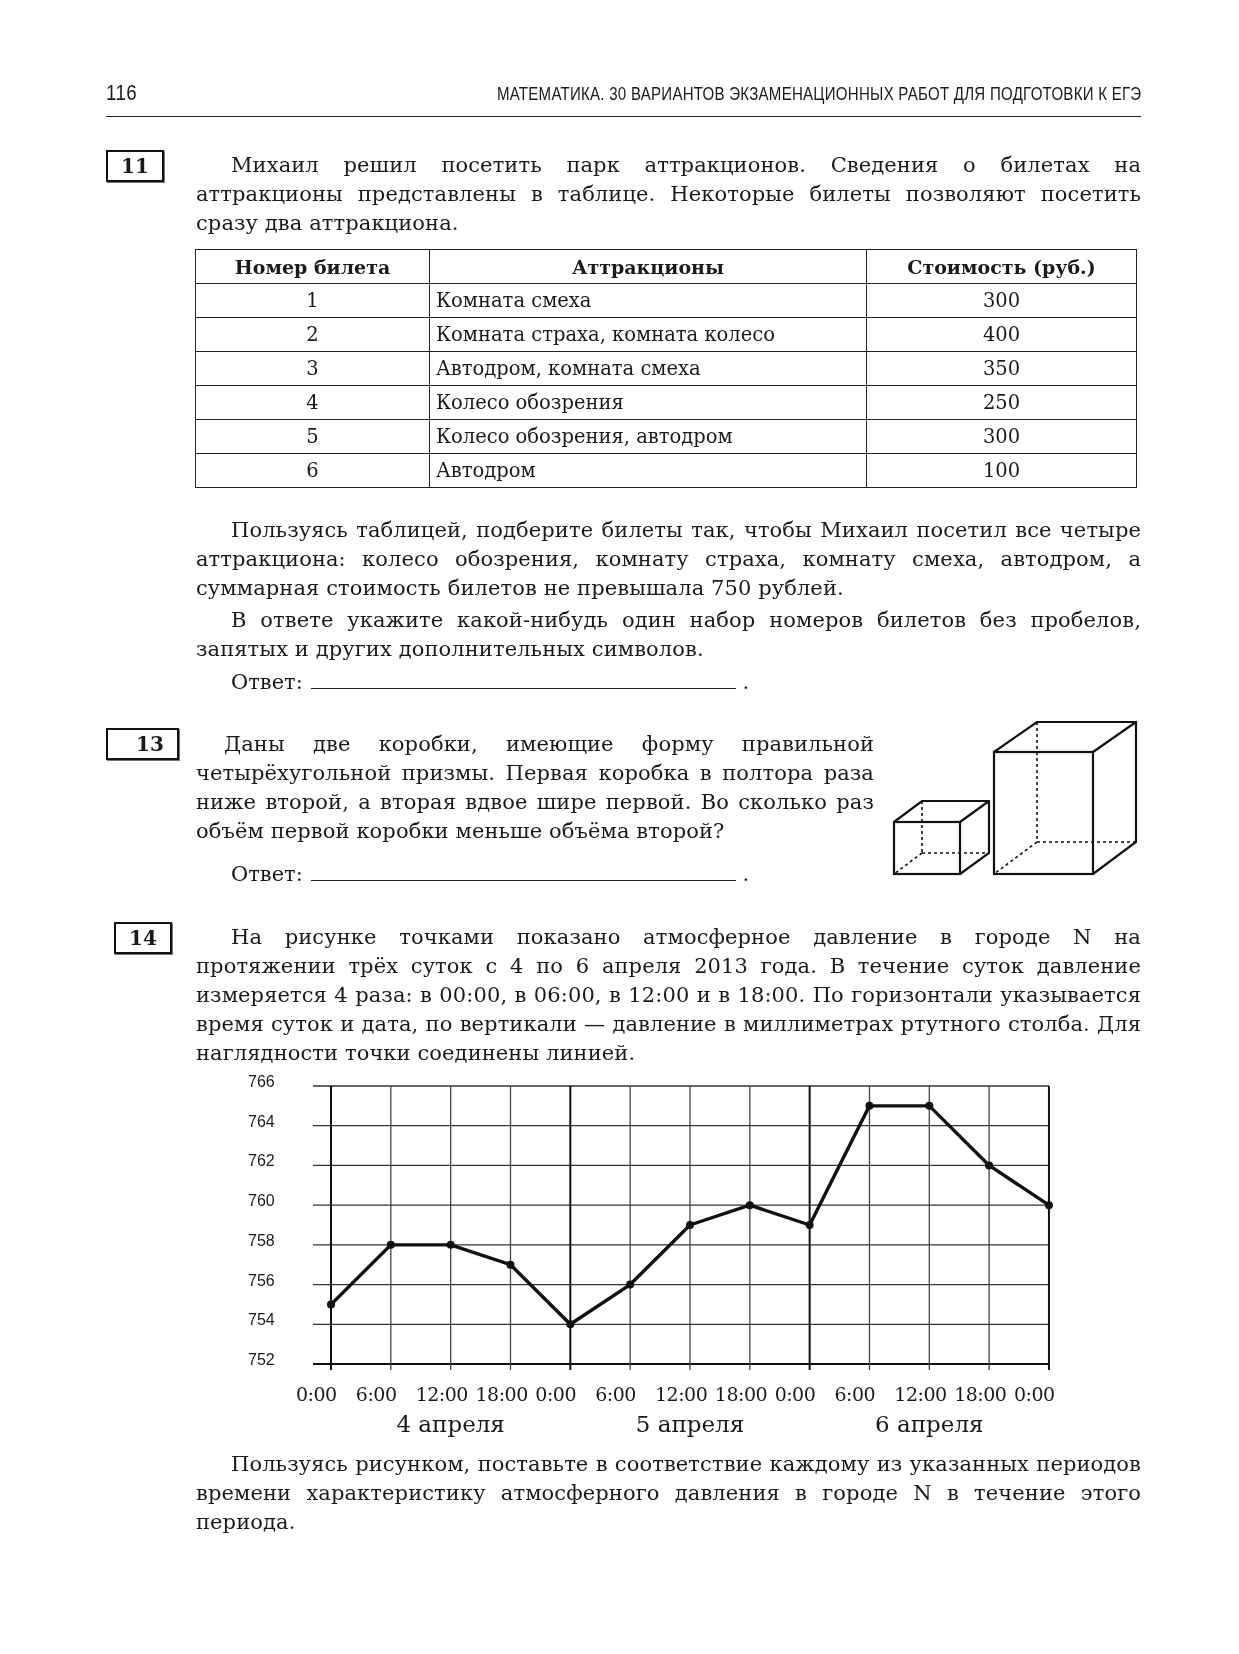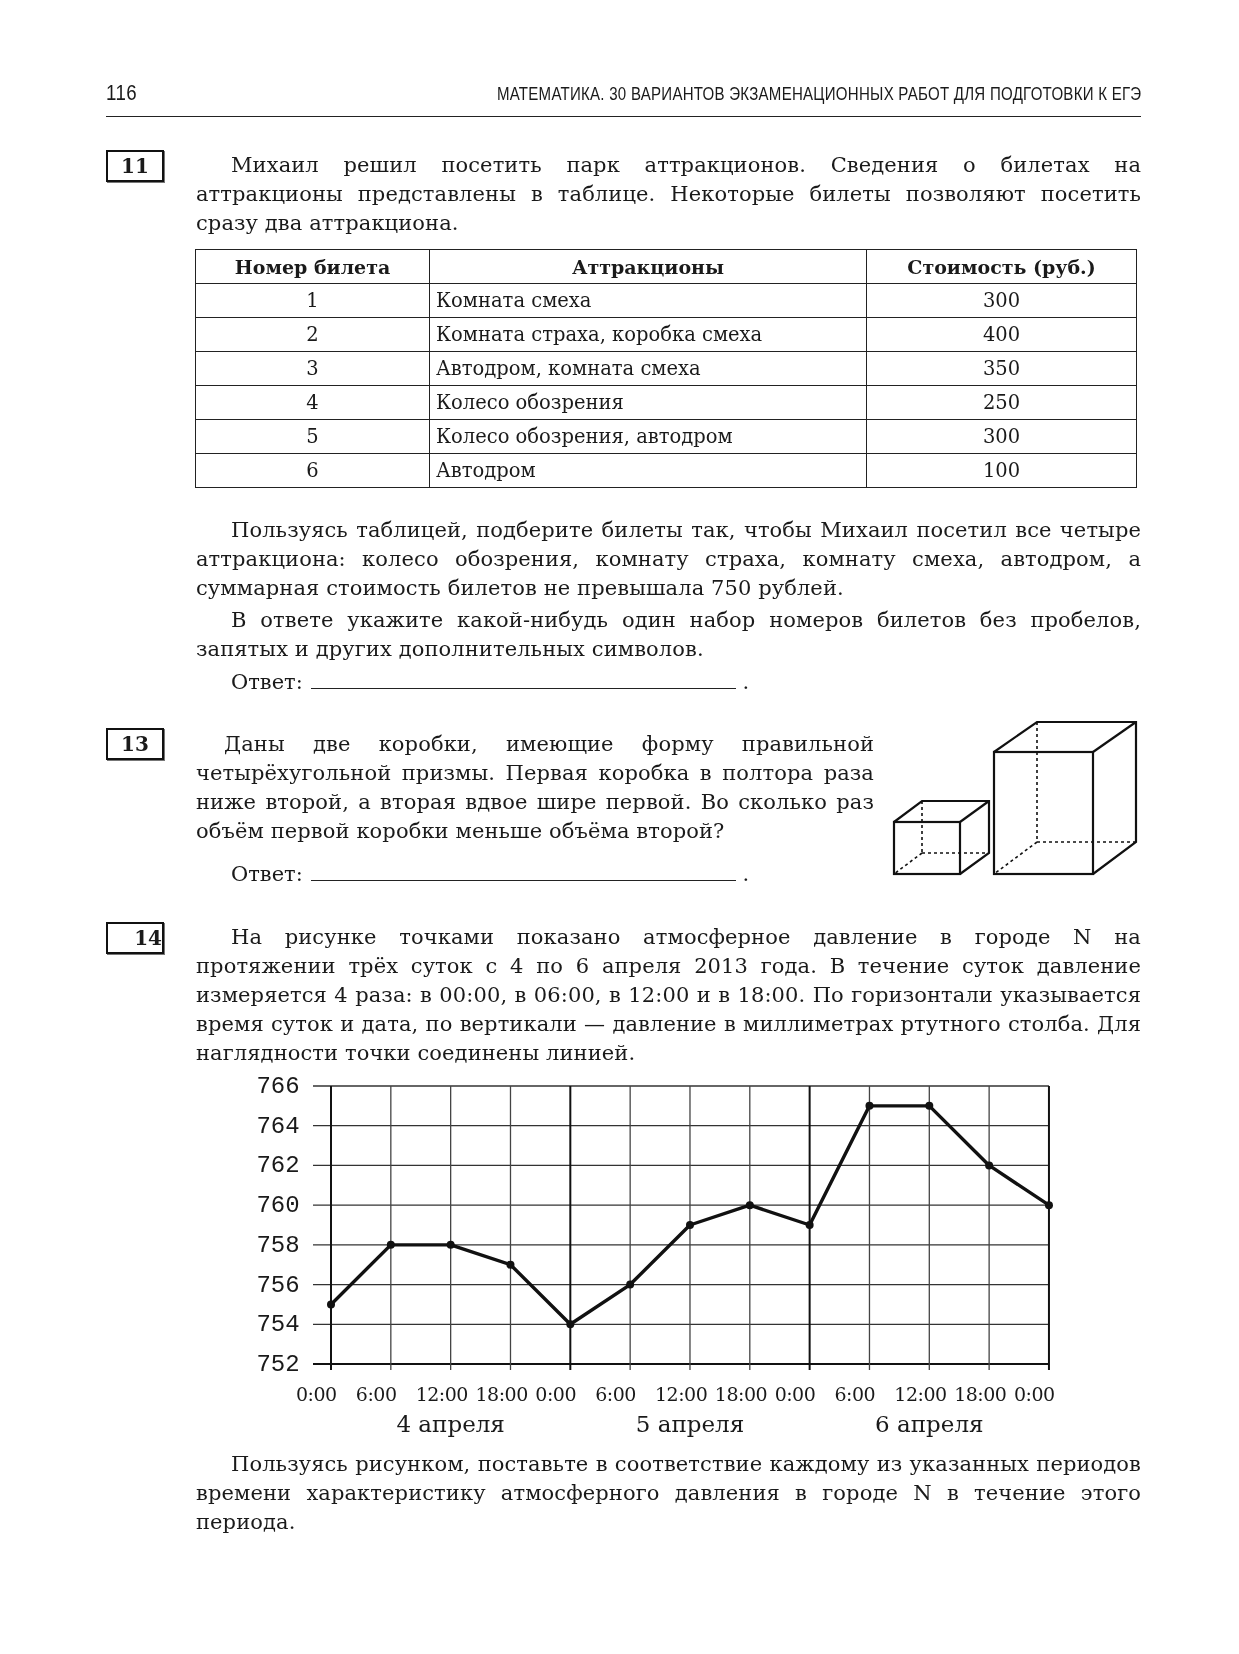--- a/index.html
+++ b/index.html
@@ -13,21 +13,21 @@
              font-family: "DejaVu Serif", serif; font-weight: bold; font-size: 20px; line-height: 28px; }
   .para { font-size: 21px; line-height: 29px; text-align: justify; text-align-last: left; letter-spacing: 0.1px; }
   .para .indent { display: inline-block; width: 35px; }
   table.tickets { border-collapse: collapse; font-size: 19.5px; }
   table.tickets td, table.tickets th { border: 1.5px solid #222; height: 33px; padding: 0 6px; }
   table.tickets th { font-weight: bold; text-align: center; font-size: 19px; }
   table.tickets td.c { text-align: center; }
   .answer { font-size: 21px; }
   .answer .line { display: inline-block; width: 425px; border-bottom: 1.5px solid #222; height: 18px; vertical-align: baseline; margin-left: 8px; }
   .chart-wrap { left: 250px; top: 1070px; width: 840px; height: 380px; }
-  .ylab { font-family: Liberation Mono, monospace; font-size: 24px; text-align: center; width: 60px; }
+  .ylab { font-family: Liberation Sans, sans-serif; font-size: 16px; text-align: left; width: 60px; }
   .xlab { font-family: "DejaVu Serif", serif; font-size: 19px; width: 70px; margin-left: -35px; letter-spacing: -0.5px; }
   .datelab { font-family: "DejaVu Serif", serif; font-size: 23px; text-align: center; width: 140px; margin-left: -70px; }
 </style>
 </head>
 <body>
 
 <div class="abs hdr-page">116</div>
 <div class="abs hdr-title">МАТЕМАТИКА. 30 ВАРИАНТОВ ЭКЗАМЕНАЦИОННЫХ РАБОТ ДЛЯ ПОДГОТОВКИ К ЕГЭ</div>
 <div class="abs hdr-rule"></div>
 
@@ -43,21 +43,21 @@
     </tr>
   </thead>
   <tbody>
     <tr>
       <td class="c">1</td>
       <td>Комната смеха</td>
       <td class="c">300</td>
     </tr>
     <tr>
       <td class="c">2</td>
-      <td>Комната страха, коробка смеха</td>
+      <td>Комната страха, комната колесо</td>
       <td class="c">400</td>
     </tr>
     <tr>
       <td class="c">3</td>
       <td>Автодром, комната смеха</td>
       <td class="c">350</td>
     </tr>
     <tr>
       <td class="c">4</td>
       <td>Колесо обозрения</td>
@@ -75,21 +75,21 @@
     </tr>
   </tbody>
 </table>
 
 <div class="abs para" style="left:196px; top:516px; width:945px;"><span class="indent"></span><span>Пользуясь таблицей, подберите билеты так, чтобы Михаил посетил все четыре аттракциона: колесо обозрения, комнату страха, комнату смеха, автодром, а суммарная стоимость билетов не превышала 750 рублей.</span></div>
 <div class="abs para" style="left:196px; top:606px; width:945px;"><span class="indent"></span><span>В ответе укажите какой-нибудь один набор номеров билетов без пробелов, запятых и других дополнительных символов.</span></div>
 <div class="abs answer" style="left:231px; top:670px;">
   <span>Ответ:</span><span class="line"></span> .
 </div>
 
-<div class="abs num-box" style="left:106px; top:728px;">13</div>
+<div class="abs num-box" style="left:106px; top:728px;padding-left:15px;">13</div>
 <div class="abs para" style="left:196px; top:730px; width:678px;"><span class="indent" style="width:28px;"></span><span>Даны две коробки, имеющие форму правильной четырёхугольной призмы. Первая коробка в полтора раза ниже второй, а вторая вдвое шире первой. Во сколько раз объём первой коробки меньше объёма второй?</span></div>
 <div class="abs answer" style="left:231px; top:862px;">
   <span>Ответ:</span><span class="line"></span> .
 </div>
 
 <svg class="abs" style="left:880px; top:710px;" width="270" height="180">
   <g fill="none" stroke="#111" stroke-width="2.2">
 
     <rect x="14" y="112" width="66" height="52"></rect>
     <polyline points="14,112 42,91 109,91 109,143 80,164"></polyline>
@@ -106,21 +106,21 @@
     <polyline points="114,42 157,12 256,12 256,132 213,164"></polyline>
     <line x1="213" y1="42" x2="256" y2="12"></line>
     <g stroke-dasharray="3,3" stroke-width="1.6">
       <line x1="157" y1="12" x2="157" y2="132"></line>
       <line x1="157" y1="132" x2="256" y2="132"></line>
       <line x1="157" y1="132" x2="114" y2="164"></line>
     </g>
   </g>
 </svg>
 
-<div class="abs num-box" style="left:106px; top:922px;text-align:right;">14</div>
+<div class="abs num-box" style="left:114px; top:922px;">14</div>
 <div class="abs para" style="left:196px; top:923px; width:945px;"><span class="indent"></span><span>На рисунке точками показано атмосферное давление в городе N на протяжении трёх суток с 4 по 6 апреля 2013 года. В течение суток давление измеряется 4 раза: в 00:00, в 06:00, в 12:00 и в 18:00. По горизонтали указывается время суток и дата, по вертикали — давление в миллиметрах ртутного столба. Для наглядности точки соединены линией.</span></div>
 
 <div class="abs chart-wrap">
   <div id="ylabels">
       <div class="abs ylab" style="left: -2px; top: 3px;">766</div>
       <div class="abs ylab" style="left: -2px; top: 42.7143px;">764</div>
       <div class="abs ylab" style="left: -2px; top: 82.4286px;">762</div>
       <div class="abs ylab" style="left: -2px; top: 122.143px;">760</div>
       <div class="abs ylab" style="left: -2px; top: 161.857px;">758</div>
       <div class="abs ylab" style="left: -2px; top: 201.571px;">756</div>

